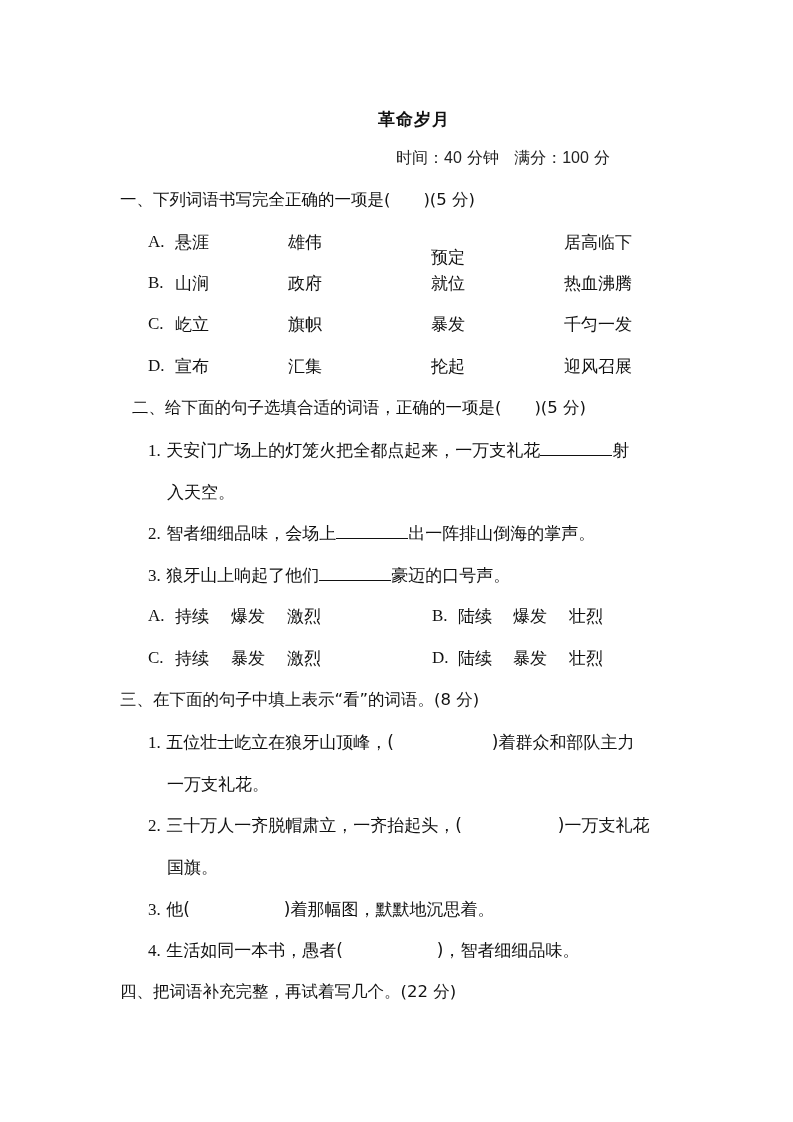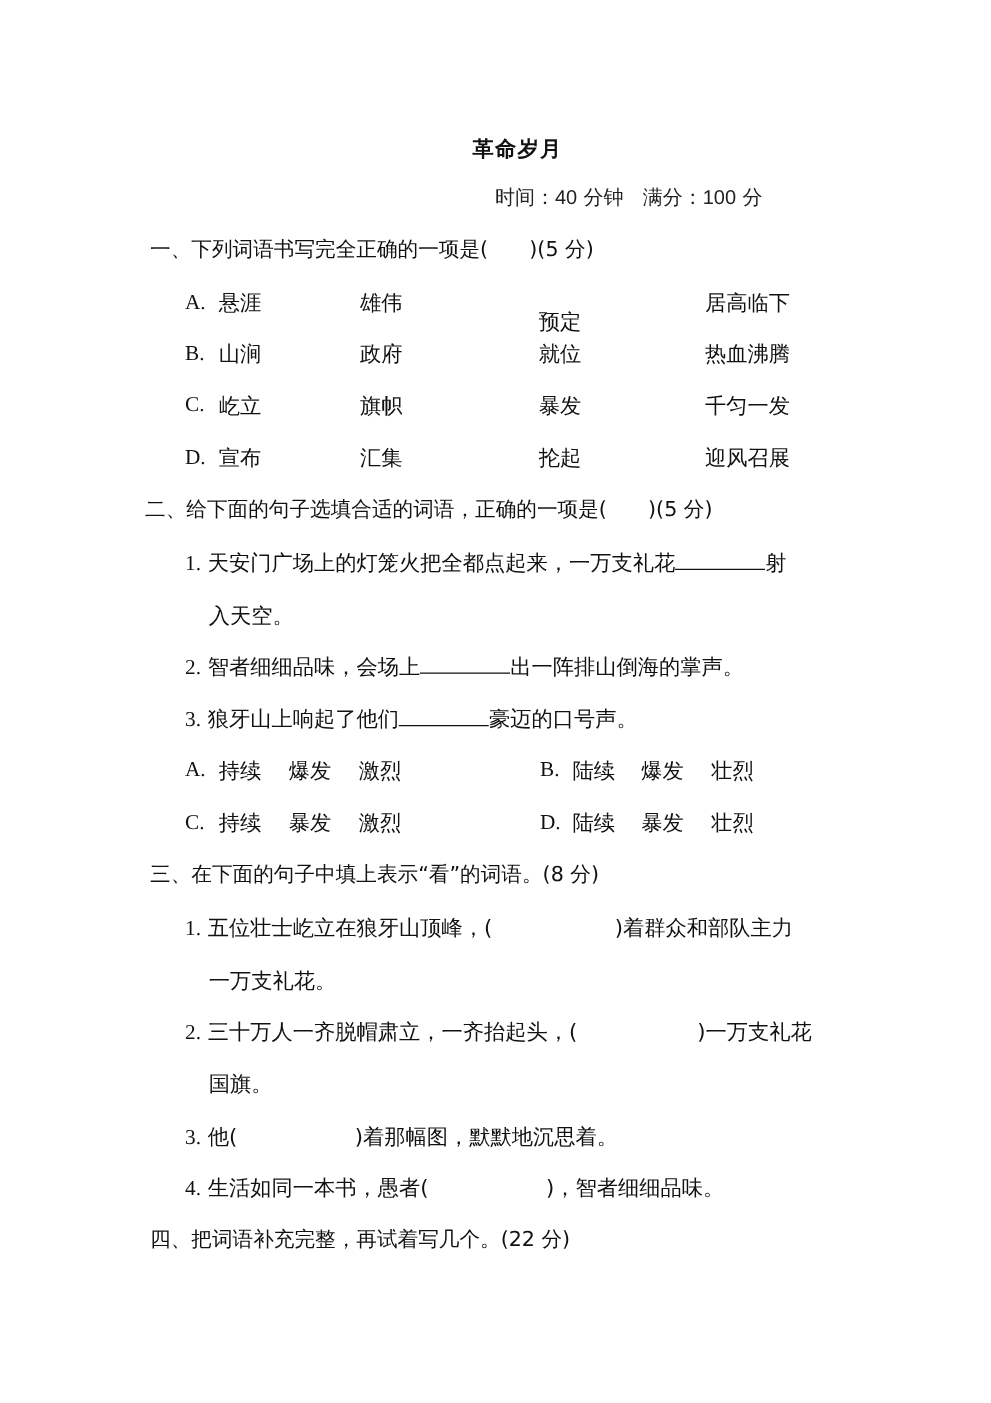--- a/index.html
+++ b/index.html
@@ -49,21 +49,21 @@
   <div class="abs row" style="left:431px; top:313px;">暴发</div>
   <div class="abs row" style="left:564px; top:313px;">千匀一发</div>
 
   <div class="abs lab" style="left:148px; top:356px;">D.</div>
   <div class="abs row" style="left:175px; top:355px;">宣布</div>
   <div class="abs row" style="left:288px; top:355px;">汇集</div>
   <div class="abs row" style="left:431px; top:355px;">抡起</div>
   <div class="abs row" style="left:564px; top:355px;">迎风召展</div>
 </div>
 
-<div class="abs q" style="left:116px; top:397px;">二、给下面的句子选填合适的词语，正确的一项是(　　)(5 分)</div>
+<div class="abs q" style="left:132px; top:397px;">二、给下面的句子选填合适的词语，正确的一项是(　　)(5 分)</div>
 
 <div class="abs row" style="left:148px; top:439px;">
   <span class="num">1.</span>
   <span>天安门广场上的灯笼火把全都点起来，一万支礼花</span><span class="blank-line" style="width:72px;"></span><span>射</span>
 </div>
 <div class="abs row" style="left:167px; top:481px;">入天空。</div>
 
 <div class="abs row" style="left:148px; top:522px;">
   <span class="num">2.</span>
   <span>智者细细品味，会场上</span><span class="blank-line" style="width:72px;"></span><span>出一阵排山倒海的掌声。</span>

